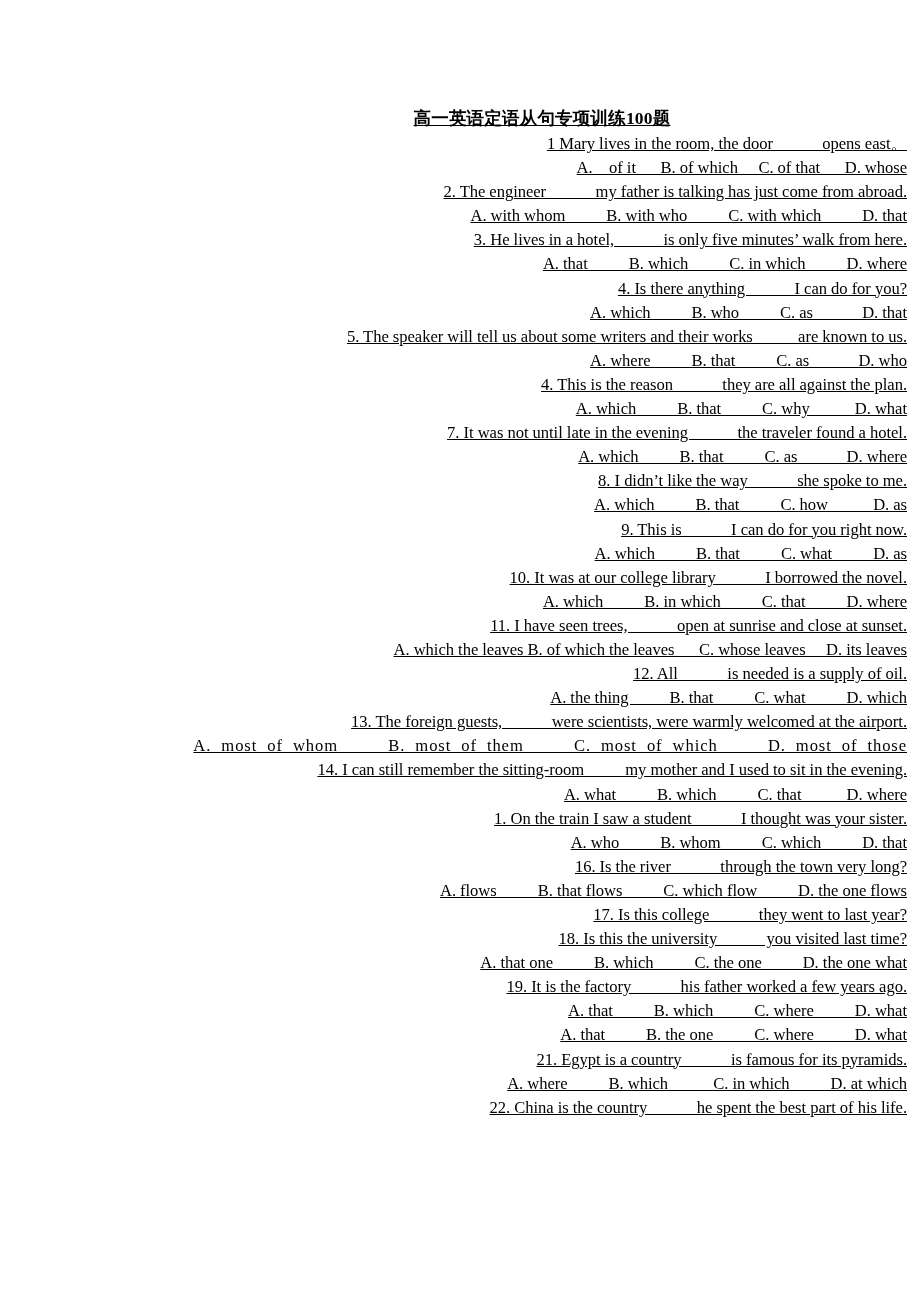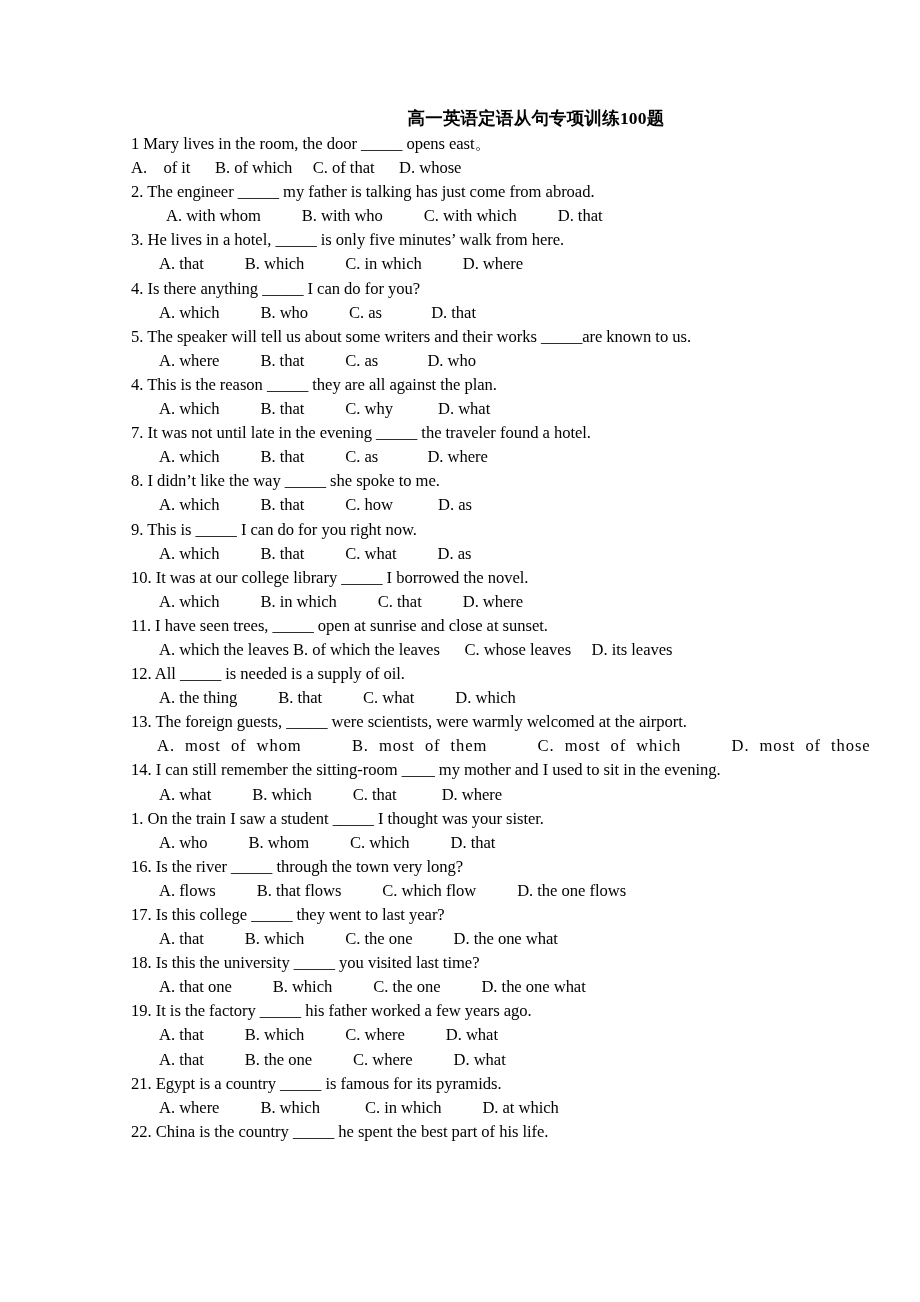--- a/index.html
+++ b/index.html
@@ -17,40 +17,42 @@
   }
   .page {
     position: absolute;
     left: 0; top: 0;
     width: 920px;
     height: 1302px;
     background: #ffffff;
   }
   .content {
     position: absolute;
-    left: 131px;
+    left: 137px;
     top: 106px;
     width: 770px;
+    text-decoration: underline;
   }
   .doc-title {
     font-size: 17.5px;
     font-weight: bold;
     text-align: center;
     letter-spacing: 0.2px;
     margin: 0 0 2px 0;
     padding-left: 40px;
     line-height: 24px;
     white-space: nowrap;
   }
   .line {
     font-size: 16.6px;
     line-height: 24.1px;
     white-space: pre;
     margin: 0;
     letter-spacing: -0.05px;
+    text-align: right;
   }
   .stem {
     text-indent: 0;
   }
   .opts {
     padding-left: 28px;
   }
   .opts-flush {
     padding-left: 0;
   }
@@ -96,21 +98,20 @@
         <div class="line opts">A. the thing          B. that          C. what          D. which</div>
         <div class="line stem">13. The foreign guests, _____ were scientists, were warmly welcomed at the airport.</div>
         <div class="line opts opts-wide">A. most of whom     B. most of them     C. most of which     D. most of those</div>
         <div class="line stem">14. I can still remember the sitting-room ____ my mother and I used to sit in the evening.</div>
         <div class="line opts">A. what          B. which          C. that           D. where</div>
         <div class="line stem">1. On the train I saw a student _____ I thought was your sister.</div>
         <div class="line opts">A. who          B. whom          C. which          D. that</div>
         <div class="line stem">16. Is the river _____ through the town very long?</div>
         <div class="line opts">A. flows          B. that flows          C. which flow          D. the one flows</div>
         <div class="line stem">17. Is this college _____ they went to last year?</div>
-        <div class="line opts">A. that          B. which          C. the one          D. the one what</div>
         <div class="line stem">18. Is this the university _____ you visited last time?</div>
         <div class="line opts">A. that one          B. which          C. the one          D. the one what</div>
         <div class="line stem">19. It is the factory _____ his father worked a few years ago.</div>
         <div class="line opts">A. that          B. which          C. where          D. what</div>
         <div class="line opts">A. that          B. the one          C. where          D. what</div>
         <div class="line stem">21. Egypt is a country _____ is famous for its pyramids.</div>
         <div class="line opts">A. where          B. which           C. in which          D. at which</div>
         <div class="line stem">22. China is the country _____ he spent the best part of his life.</div>
       </div>
   </div>

